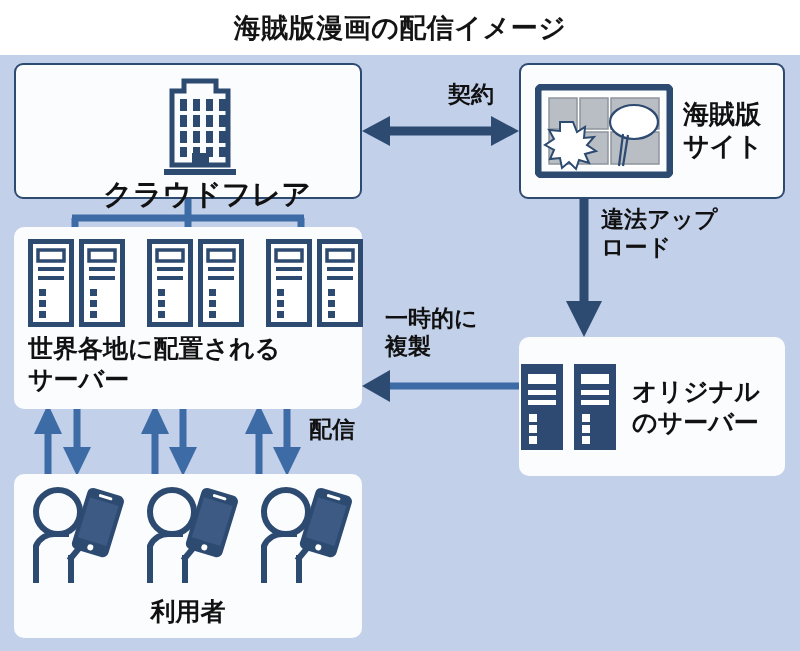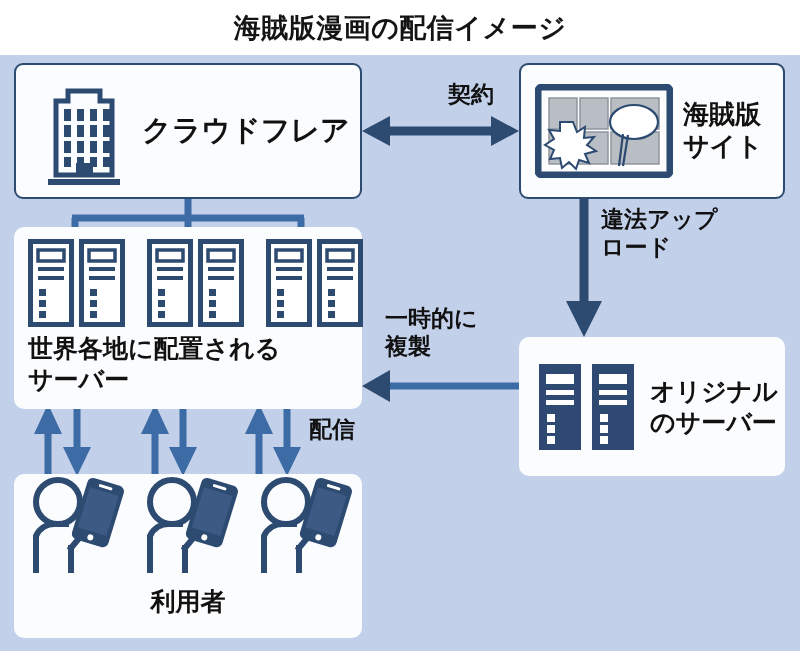--- a/index.html
+++ b/index.html
@@ -34,27 +34,27 @@
     border: 2.5px solid #2d4a71;
     display: flex; align-items: center;
   }
   .card.plain { border: none; border-radius: 10px; }
 
   .card-label {
     color: #111; font-weight: bold; line-height: 1.22; white-space: pre-line;
   }
 
   
-  #box-cloudflare { left: 14px;  top: 8px;   width: 348px; height: 136px; padding-left: 24px; }
+  #box-cloudflare { left: 14px;  top: 8px;   width: 348px; height: 136px; padding-left: 24px; flex-direction: column; }
   #box-pirate     { left: 519px; top: 8px;   width: 266px; height: 136px; padding-left: 14px; }
-  #box-original   { left: 519px; top: 282px; width: 266px; height: 139px; padding-left: 18px; }
+  #box-original   { left: 519px; top: 282px; width: 266px; height: 139px; }
   #box-servers    { left: 14px;  top: 172px; width: 348px; height: 182px;
                     flex-direction: column; align-items: flex-start; padding: 12px 0 0 14px; }
   #box-users      { left: 14px;  top: 419px; width: 348px; height: 164px;
-                    flex-direction: column; align-items: center; padding-top: 0; }
+                    flex-direction: column; align-items: center; padding-top: 10px; }
 
   .lbl-cloudflare { font-size: 29px; margin-left: 14px; }
   .lbl-pirate     { font-size: 26px; margin-left: 10px; }
   .lbl-original   { font-size: 25px; margin-left: 14px; }
   .lbl-servers    { font-size: 25px; margin-top: 6px; }
   .lbl-users      { font-size: 25px; margin-top: 6px; }
 
   
   .icon-building { width: 88px; height: 112px; flex: 0 0 auto; }
 

